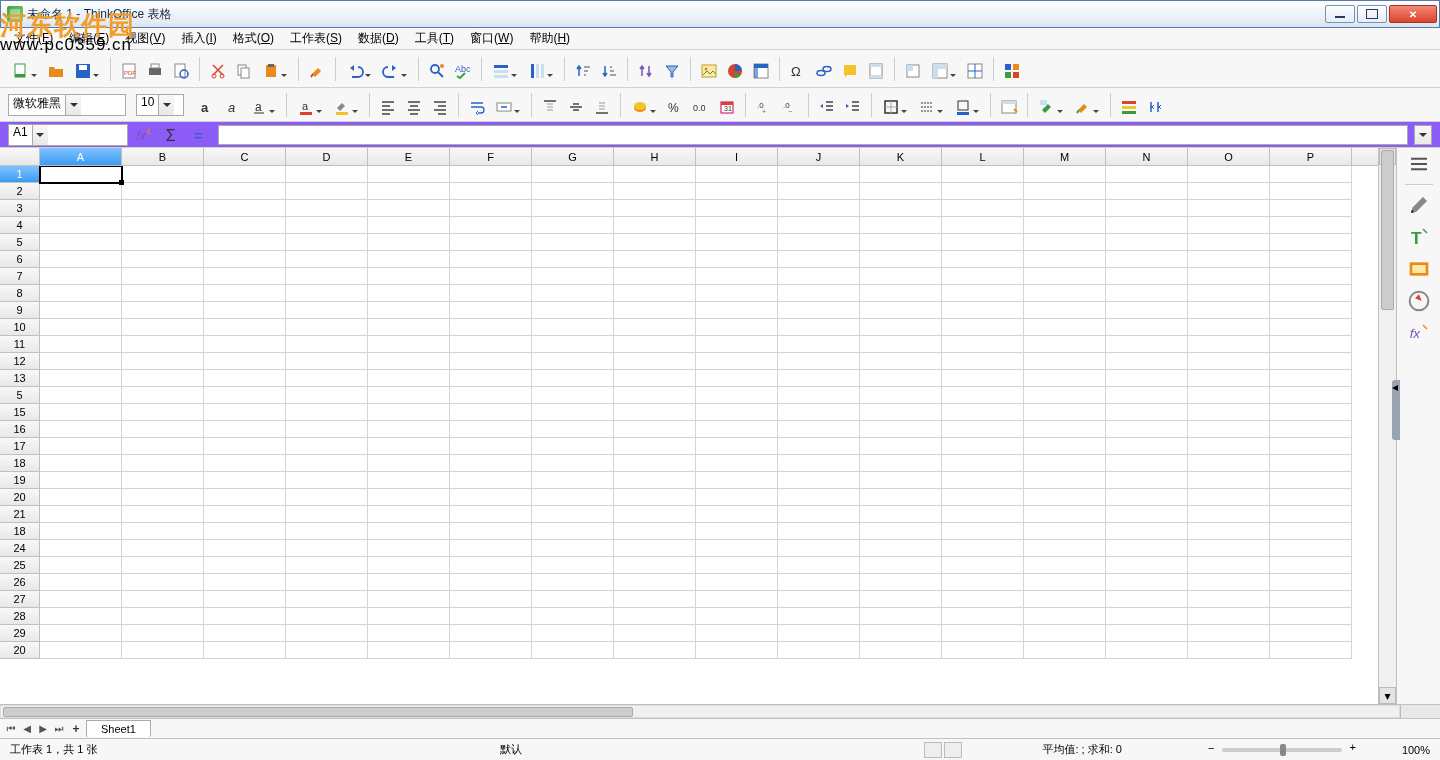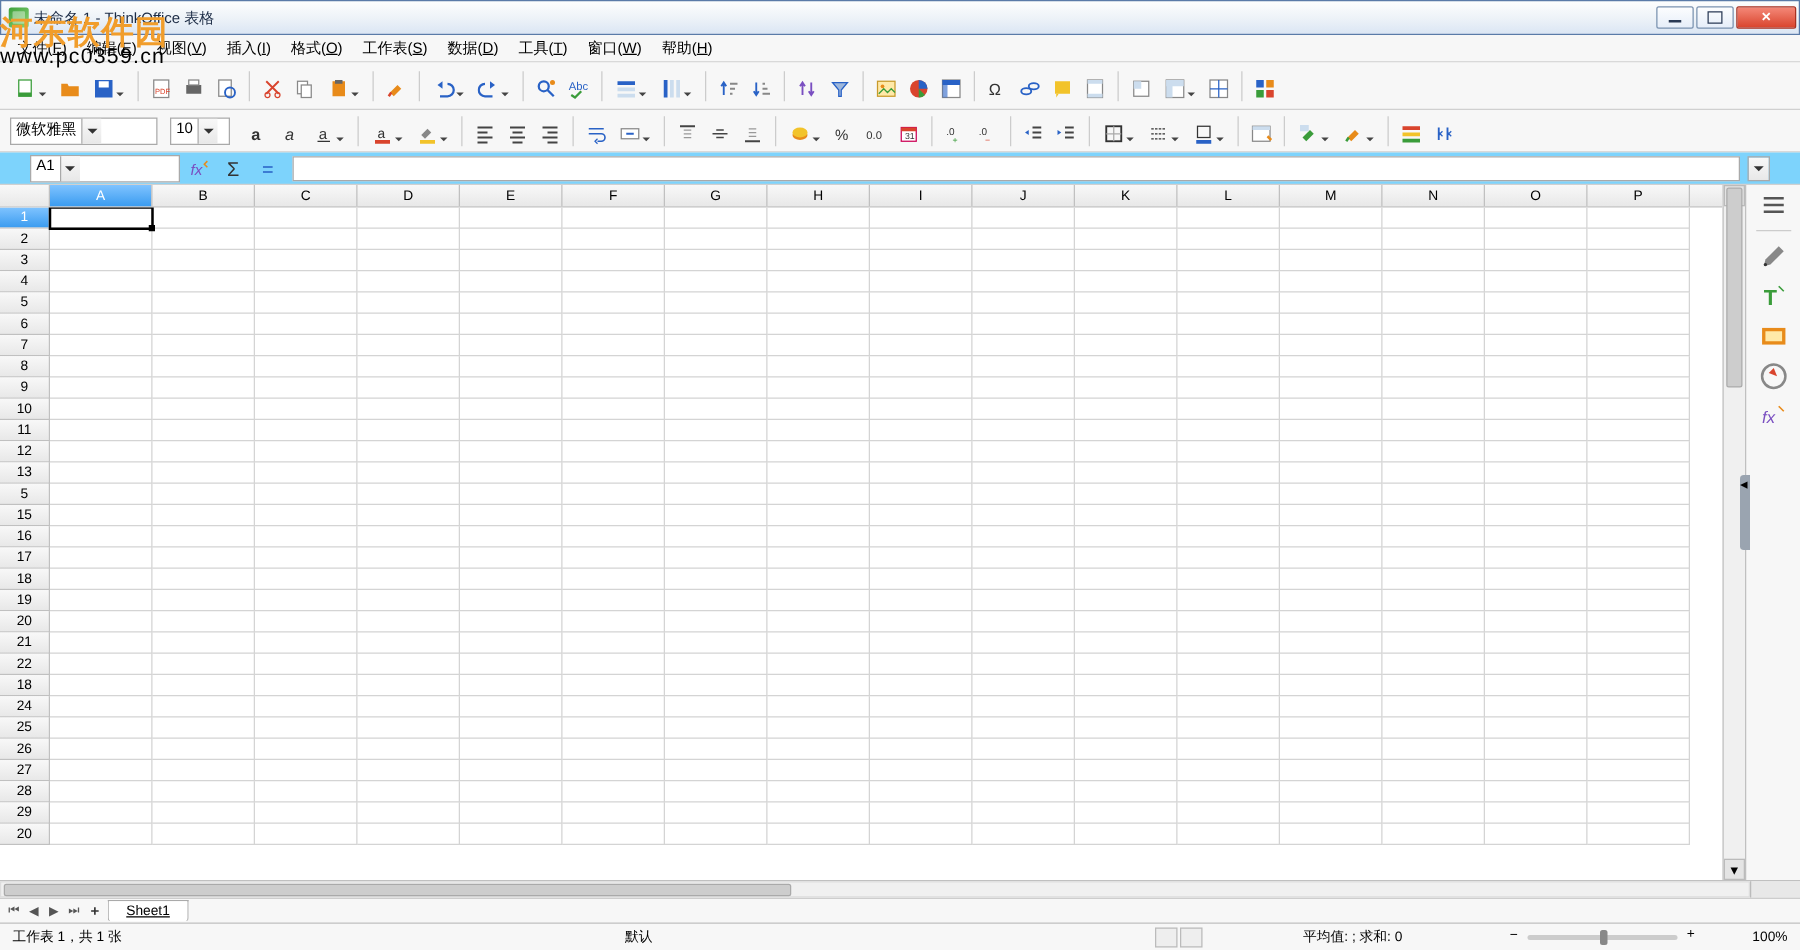--- a/index.html
+++ b/index.html
@@ -33,21 +33,21 @@
 .tbtn.wide{width:34px;}
 .tbtn svg{width:18px;height:18px;}
 .sep { width:1px; height:24px; background:#ccc; margin:0 4px; }
 .dd{width:8px;display:flex;align-items:center;justify-content:center;}
 .dd::after{content:"";border:3px solid transparent;border-top-color:#444;margin-top:3px;}
 .combo { height:22px; border:1px solid #a9a9a9; background:#fff; display:flex; align-items:flex-start; padding:0 4px; font-size:12px;}
 .combo .cdd{width:16px;height:100%;border-left:1px solid #a9a9a9;margin-left:4px;display:flex;align-items:center;justify-content:center;background:linear-gradient(#f8f8f8,#e8e8e8);}
 .combo .cdd::after{content:"";border:4px solid transparent;border-top-color:#333;margin-top:4px;}
 
 
-.fbar { height:26px; background:#7dd3fc; border-bottom:1px solid #d0d0d0; display:flex; align-items:center; padding:0 24px; gap:6px;}
+.fbar { height:26px; background:#8b5cf6; border-bottom:1px solid #d0d0d0; display:flex; align-items:center; padding:0 8px; gap:6px;}
 .fbar .namebox{width:120px;}
 .fbar .fbtn{width:22px;height:22px;display:flex;align-items:center;justify-content:center;}
 .fbar .finput{flex:1;height:20px;border:1px solid #a9a9a9;background:#fff;}
 .fbar .fexp{width:18px;height:20px;border:1px solid #a9a9a9;background:linear-gradient(#f8f8f8,#e8e8e8);display:flex;align-items:center;justify-content:center;}
 .fbar .fexp::after{content:"";border:4px solid transparent;border-top-color:#333;margin-top:4px;}
 
 
 .mainwrap { display:flex; height:calc(760px - 28px - 22px - 38px - 34px - 26px - 14px - 20px - 22px); }
 .gridarea { flex:1; display:flex; flex-direction:column; position:relative; overflow:hidden;}
 .colheads { height:18px; display:flex; background:linear-gradient(#f8f8f8,#e8e8e8); border-bottom:1px solid #c0c0c0; }
@@ -72,21 +72,21 @@
 .vscroll .arr.bot{position:absolute;bottom:0;left:0;right:0;}
 
 
 .hscrollrow{height:14px;display:flex;background:#f0f0f0;border-top:1px solid #c0c0c0;}
 .hscrollrow .track{flex:1;background:#f0f0f0;position:relative;border:1px solid #ddd;}
 .hscrollrow .thumb{position:absolute;left:2px;top:1px;height:10px;width:630px;background:#cdcdcd;border:1px solid #aaa;border-radius:2px;}
 .hscrollrow .gap{width:40px;border-left:1px solid #bbb;background:#e8e8e8;}
 .sheettabs{height:20px;display:flex;align-items:center;background:#f7f7f7;border-top:1px solid #c0c0c0;padding:0 4px;gap:2px;}
 .sheettabs .nav{width:14px;height:14px;display:flex;align-items:center;justify-content:center;color:#555;font-size:10px;}
 .sheettabs .plus{width:16px;height:16px;display:flex;align-items:center;justify-content:center;font-weight:bold;color:#333;}
-.sheettabs .tab{padding:2px 14px;background:#fff;border:1px solid #aaa;border-bottom:none;border-radius:0 0 3px 3px;font-size:11px;margin-top:-1px;text-decoration:underline;}
+.sheettabs .tab{padding:2px 14px;background:#fff;border:1px solid #aaa;border-bottom:none;border-radius:0 0 3px 3px;font-size:11px;margin-top:-1px;}
 
 
 .statusbar{height:22px;background:#f7f7f7;border-top:1px solid #c0c0c0;display:flex;align-items:center;padding:0 10px;font-size:11px;gap:20px;}
 .statusbar .seg{white-space:nowrap;}
 .statusbar .spacer{flex:1;}
 .statusbar .vmode{display:flex;gap:2px;}
 .statusbar .vbtn{width:18px;height:16px;border:1px solid #bbb;background:#eee;}
 .statusbar .zslider{width:120px;height:4px;background:#ccc;position:relative;border-radius:2px;}
 .statusbar .zslider::before{content:"−";position:absolute;left:-14px;top:-6px;}
 .statusbar .zslider::after{content:"+";position:absolute;right:-14px;top:-7px;}
@@ -965,39 +965,20 @@
           <div class="cell"></div>
           <div class="cell"></div>
           <div class="cell"></div>
           <div class="cell"></div>
           <div class="cell"></div>
           <div class="cell"></div>
           <div class="cell"></div>
         </div>
         <div class="row">
           <div class="rh">21</div>
-          <div class="cell"></div>
-          <div class="cell"></div>
-          <div class="cell"></div>
-          <div class="cell"></div>
-          <div class="cell"></div>
-          <div class="cell"></div>
-          <div class="cell"></div>
-          <div class="cell"></div>
-          <div class="cell"></div>
-          <div class="cell"></div>
-          <div class="cell"></div>
-          <div class="cell"></div>
-          <div class="cell"></div>
-          <div class="cell"></div>
-          <div class="cell"></div>
-          <div class="cell"></div>
-        </div>
-        <div class="row">
-          <div class="rh">22</div>
           <div class="cell"></div>
           <div class="cell"></div>
           <div class="cell"></div>
           <div class="cell"></div>
           <div class="cell"></div>
           <div class="cell"></div>
           <div class="cell"></div>
           <div class="cell"></div>
           <div class="cell"></div>
           <div class="cell"></div>

